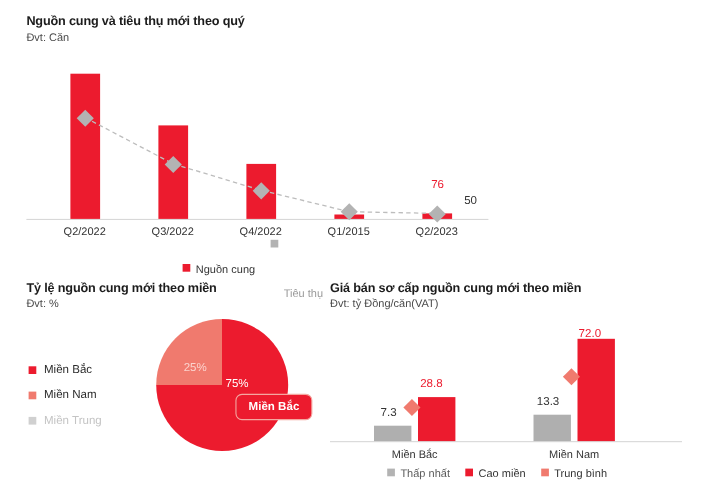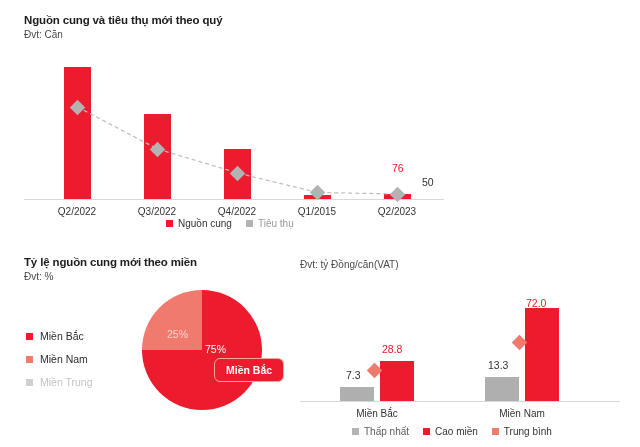--- a/index.html
+++ b/index.html
@@ -53,21 +53,21 @@
     position: absolute; font-size: 10.5px; white-space: nowrap;
   }
   .vlabel.red  { color: #EC1B2E; }
   .vlabel.dark { color: #333333; }
 
   .legend-row {
     position: absolute;
     display: flex; align-items: center; gap: 14px;
     font-size: 10px; color: #333;
   }
-  .leg-item { display: flex; align-items: center; gap: 5px; white-space: nowrap; }
+  .leg-item { display: flex; gap: 5px; white-space: nowrap; }
   .leg-swatch { width: 7px; height: 7px; display: inline-block; }
   .sw-red    { background: #EC1B2E; }
   .sw-gray   { background: #b3b3b3; }
   .sw-salmon { background: #F07A6E; }
   .leg-dim   { color: #c4c4c4; }
 
   
   #pie-panel { position: absolute; left: 24px; top: 256px; width: 266px; height: 185px; }
   #pie-legend { position: absolute; left: 2px; top: 74px; }
   .pie-leg-item {
@@ -141,21 +141,21 @@
       <div class="qlabel" style="left:338px;text-align:center;">Q2/2023</div>
     </div>
 
     <div class="legend-row" style="left:142px; top:204px;">
       <div class="leg-item">
         <span class="leg-swatch sw-red"></span>
         <span>Nguồn cung</span>
       </div>
       <div class="leg-item">
         <span class="leg-swatch sw-gray"></span>
-        <span class="leg-dim" style="color:#9a9a9a;">Tiêu thụ</span>
+        <span class="leg-dim" style="color:#9a9a9a;margin-top:44px;">Tiêu thụ</span>
       </div>
     </div>
   </div>
 
   <div id="pie-panel">
     <div class="panel-title">Tỷ lệ nguồn cung mới theo miền</div>
     <div class="panel-sub">Đvt: %</div>
 
     <div id="pie-legend">
       <div class="pie-leg-item">
@@ -174,20 +174,21 @@
 
     <div id="pie-wrap">
       <div id="pie"></div>
       <div class="pie-pct" style="left:63px; top:53px;">75%</div>
       <div class="pie-pct" style="left:25px; top:38px; color:#fbd3cd;">25%</div>
       <div id="pie-badge">Miền Bắc</div>
     </div>
   </div>
 
   <div id="right-panel">
+    <div class="panel-title">Giá bán sơ cấp nguồn cung mới theo miền</div>
     <div class="panel-sub">Đvt: tỷ Đồng/căn(VAT)</div>
 
     <div id="right-plot">
       <div class="axis-line"></div>
 
       <div class="gbar gray" style="left:40px; width:34px; height:14px;"></div>
       <div class="gbar red" style="left:80px; width:34px; height:40px;"></div>
       <div class="diamond salmon" style="left:69px; top:73px;"></div>
       <div class="vlabel dark" style="left:46px; top:77px;">7.3</div>
       <div class="vlabel red" style="left:82px; top:51px;">28.8</div>

